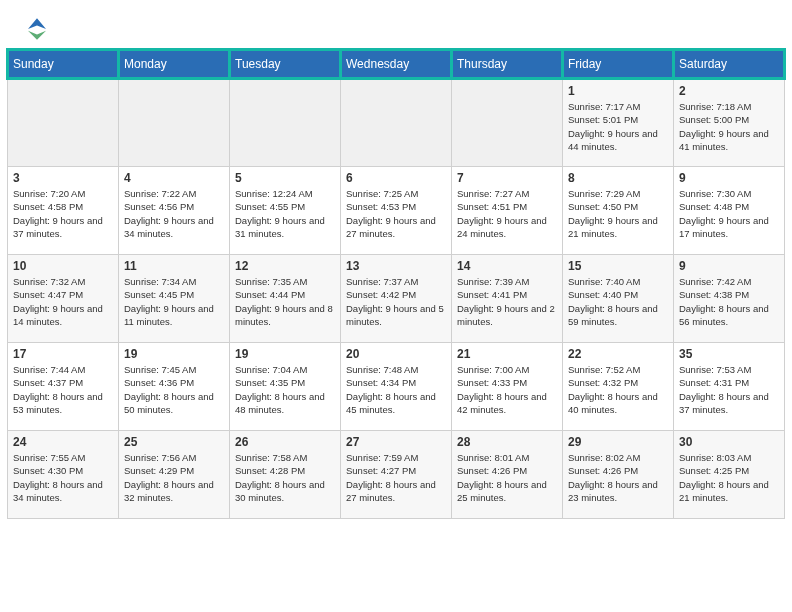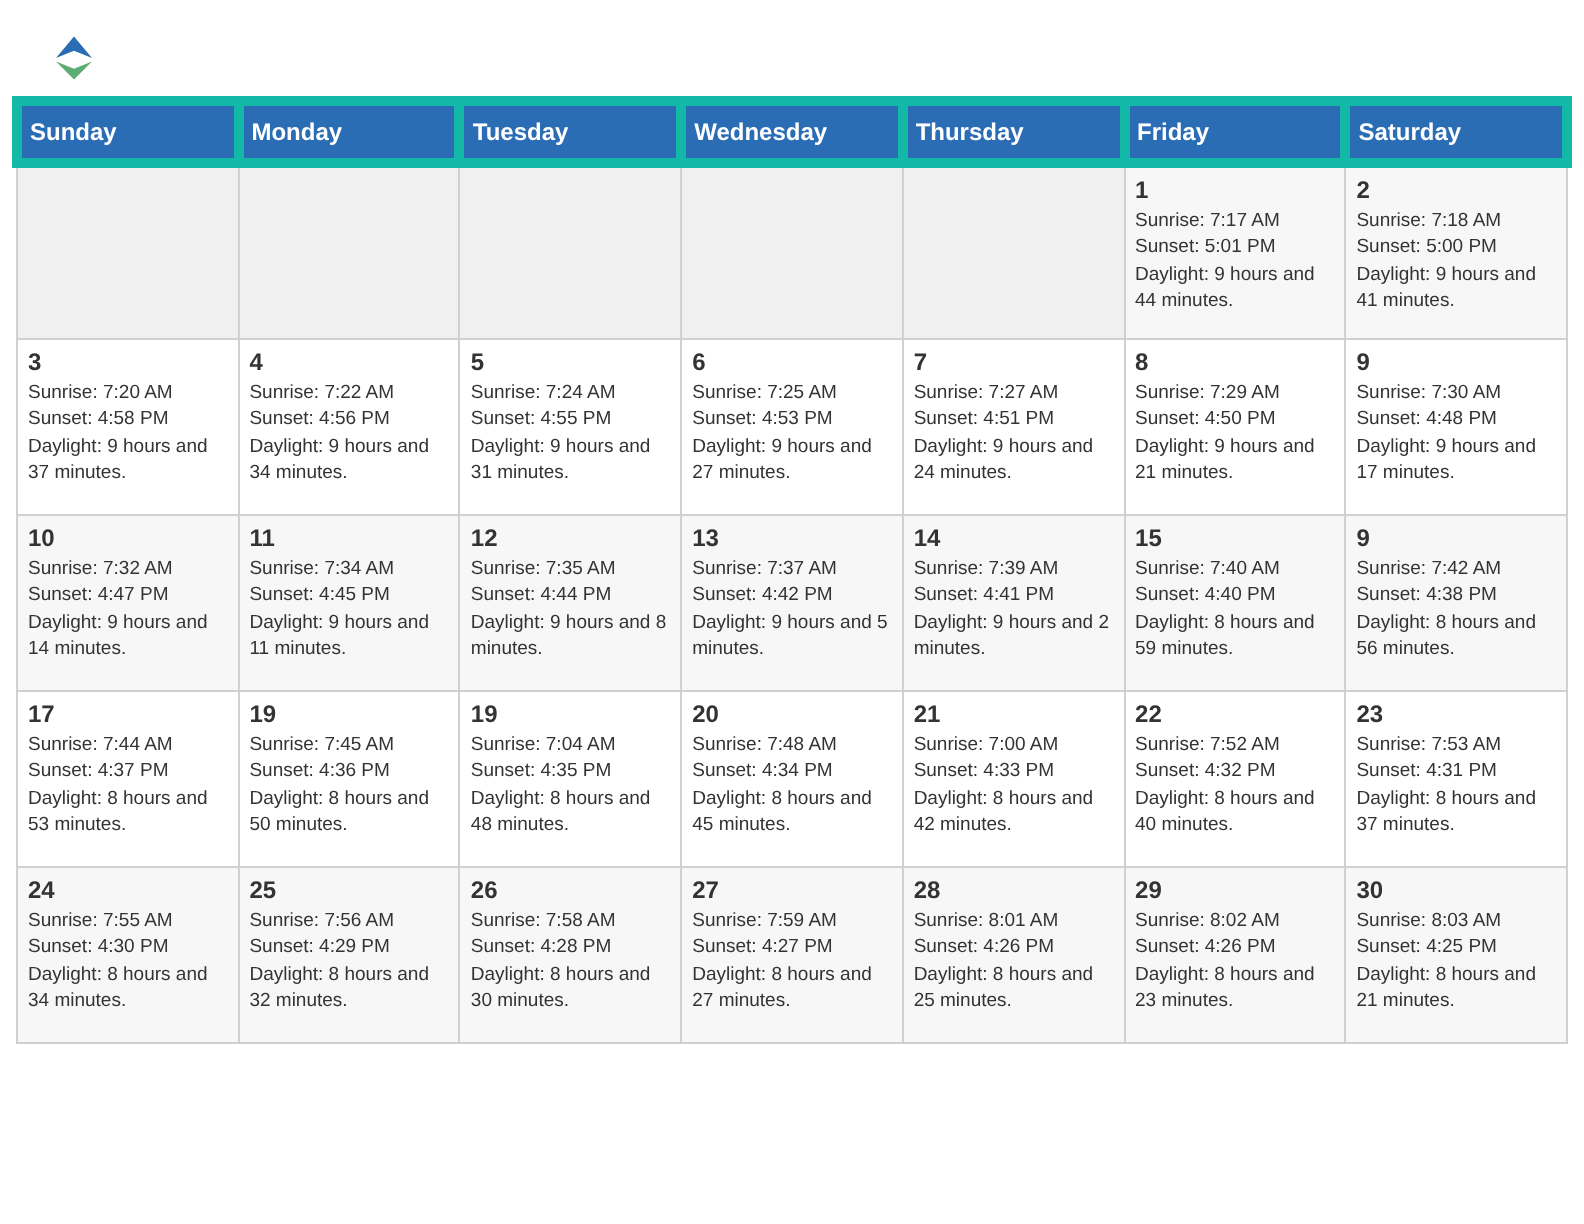--- a/index.html
+++ b/index.html
@@ -57,24 +57,24 @@
     }
     .calendar {
       width: 100%;
       border-collapse: collapse;
       table-layout: fixed;
     }
     .calendar thead th {
       background: #2a6db5;
       color: #fff;
       font-size: 12px;
-      font-weight: bold;
+      font-weight: normal;
       padding: 6px 4px;
       text-align: left;
-      border: 5px solid #14b8a6;
+      border: 3px solid #14b8a6;
     }
     .calendar tbody td {
       vertical-align: top;
       padding: 4px 5px;
       border: 1px solid #d0d0d0;
       background: #fff;
       width: 14.28%;
       font-size: 10px;
       color: #333;
       height: 88px;
@@ -164,21 +164,21 @@
 Daylight: 9 hours and 37 minutes.</div>
           </td>
           <td>
             <span class="day-number">4</span>
             <div class="day-info">Sunrise: 7:22 AM
 Sunset: 4:56 PM
 Daylight: 9 hours and 34 minutes.</div>
           </td>
           <td>
             <span class="day-number">5</span>
-            <div class="day-info">Sunrise: 7:24 AM
+            <div class="day-info">Sunrise: 12:24 AM
 Sunset: 4:55 PM
 Daylight: 9 hours and 31 minutes.</div>
           </td>
           <td>
             <span class="day-number">6</span>
             <div class="day-info">Sunrise: 7:25 AM
 Sunset: 4:53 PM
 Daylight: 9 hours and 27 minutes.</div>
           </td>
           <td>
@@ -275,21 +275,21 @@
 Sunset: 4:33 PM
 Daylight: 8 hours and 42 minutes.</div>
           </td>
           <td>
             <span class="day-number">22</span>
             <div class="day-info">Sunrise: 7:52 AM
 Sunset: 4:32 PM
 Daylight: 8 hours and 40 minutes.</div>
           </td>
           <td>
-            <span class="day-number">23</span>
+            <span class="day-number">35</span>
             <div class="day-info">Sunrise: 7:53 AM
 Sunset: 4:31 PM
 Daylight: 8 hours and 37 minutes.</div>
           </td>
         </tr>
         <tr>
           <td>
             <span class="day-number">24</span>
             <div class="day-info">Sunrise: 7:55 AM
 Sunset: 4:30 PM

